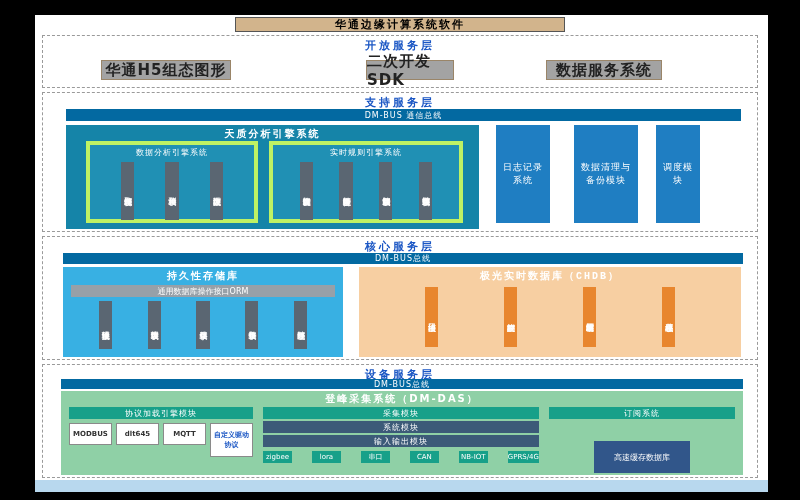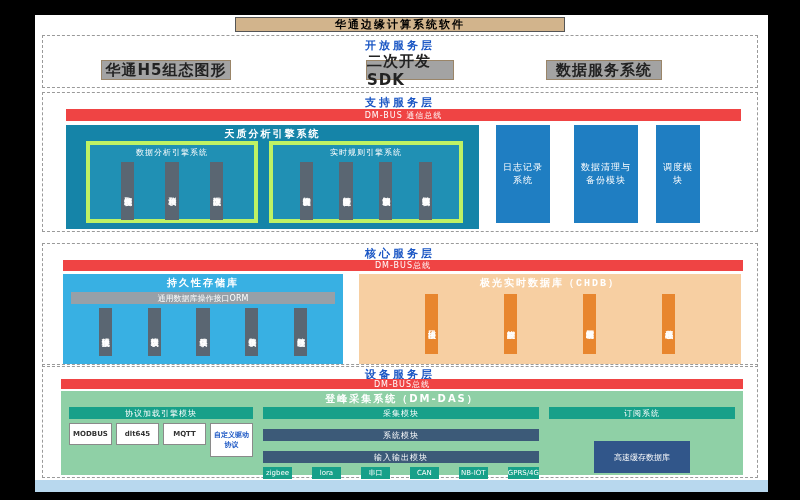--- a/index.html
+++ b/index.html
@@ -10,38 +10,38 @@
     font-size:11px; font-weight:bold; color:#000; display:flex; align-items:center; justify-content:center; letter-spacing:2px; }
   .layer { position:absolute; left:7px; width:716px; border:1px dashed #9a9a9a; }
   .layer-title { text-align:center; color:#1a56c4; font-weight:bold; font-size:11px; letter-spacing:3px; padding-top:2px; }
   .open-layer { top:20px; height:53px; }
   .tan-box { position:absolute; height:20px; background:#a3a3a3; border:1px solid #9a8568; display:flex; align-items:center;
     justify-content:center; font-size:15px; font-weight:bold; color:#222; letter-spacing:1px; }
   .tan-1 { left:58px; top:24px; width:130px; }
   .tan-2 { left:323px; top:24px; width:88px; }
   .tan-3 { left:503px; top:24px; width:116px; }
   .support-layer { top:77px; height:140px; }
-  .bus-bar { position:absolute; background:#ef4444; color:#fff; display:flex; align-items:center; justify-content:center;
+  .bus-bar { position:absolute; background:#0369a1; color:#fff; display:flex; align-items:center; justify-content:center;
     font-size:8px; letter-spacing:1px; }
   .support-bus { left:23px; top:16px; width:675px; height:12px; }
   .engine-box { position:absolute; left:23px; top:32px; width:413px; height:104px; background:#1584a8; }
   .engine-title { text-align:center; color:#fff; font-weight:bold; font-size:10px; letter-spacing:2px; padding-top:2px; }
   .engine-sub { position:absolute; top:16px; height:82px; background:#2090b4; border:4px solid #bef264; }
   .sub-title { text-align:center; color:#fff; font-size:8px; padding-top:2px; letter-spacing:1px; }
   .engine-left { left:20px; width:172px; }
   .engine-right { left:203px; width:194px; }
   .module-row { display:flex; justify-content:space-evenly; align-items:flex-start; margin-top:4px; }
   .vmodule { background:#5a6672; color:#fff; font-size:8px; writing-mode:vertical-rl; text-orientation:upright;
     height:58px; padding:3px 2px; line-height:1.15; text-align:center; }
   .side-box { position:absolute; top:32px; height:98px; background:#1f7ec2; color:#fff; font-size:9px; display:flex;
     align-items:center; justify-content:center; text-align:center; padding:4px; letter-spacing:1px; }
   .side-1 { left:453px; width:54px; }
   .side-2 { left:531px; width:64px; }
   .side-3 { left:613px; width:44px; }
-  .core-layer { top:228px; height:124px; }
+  .core-layer { top:221px; height:124px; }
   .core-bus { left:20px; top:16px; width:680px; height:11px; }
   .storage-box { position:absolute; left:20px; top:30px; width:280px; height:90px; background:#38b0e3; }
   .box-title { text-align:center; color:#fff; font-weight:bold; font-size:10px; padding-top:2px; letter-spacing:2px;font-family:Liberation Mono, monospace; }
   .orm-bar { margin:2px 8px 0; height:12px; background:#97a0a8; color:#fff; font-size:8px; display:flex;
     align-items:center; justify-content:center; }
   .storage-modules { display:flex; justify-content:space-evenly; margin-top:4px; }
   .storage-modules .vmodule { height:48px; }
   .chdb-box { position:absolute; left:316px; top:30px; width:382px; height:90px; background:#f7cfa2; }
   .chdb-modules { display:flex; justify-content:space-evenly; margin-top:4px; }
   .vmodule.orange { background:#e8862e; height:60px; }
@@ -51,21 +51,21 @@
   .das-title { text-align:center; color:#fff; font-weight:bold; font-size:10px; letter-spacing:2px; padding-top:1px; }
   .proto-area { position:absolute; left:8px; top:16px; width:184px; }
   .teal-bar { height:12px; background:#17a089; color:#fff; font-size:8px; display:flex; align-items:center;
     justify-content:center; letter-spacing:1px; }
   .proto-items { display:flex; gap:4px; margin-top:4px; align-items:flex-start; }
   .proto-item { background:#fff; border:1px solid #8a8a8a; color:#333; font-size:7px; display:flex; align-items:center;
     justify-content:center; text-align:center; height:22px; flex:1; padding:1px; font-weight:bold; }
   .proto-item.tall { height:34px; color:#1a56c4; }
   .collect-area { position:absolute; left:202px; top:16px; width:276px; }
   .dark-row { height:12px; background:#3c5a78; color:#fff; font-size:8px; display:flex; align-items:center;
-    justify-content:center; margin-top:10px; letter-spacing:1px; }
+    justify-content:center; margin-top:2px; letter-spacing:1px; }
   .channels { display:flex; gap:20px; margin-top:4px; }
   .channel { flex:1; height:12px; background:#17a089; color:#fff; font-size:7px; display:flex; align-items:center;
     justify-content:center; }
   .subscribe-area { position:absolute; left:488px; top:16px; width:186px; }
   .cache-box { margin:22px auto 0; width:96px; height:32px; background:#31568a; color:#fff; font-size:8px; display:flex;
     align-items:center; justify-content:center; text-align:center; padding:2px; }
   .bottom-strip { position:absolute; left:0; top:465px; width:733px; height:12px; background:#b8d8ee; }
 </style>
 </head>
 <body>

